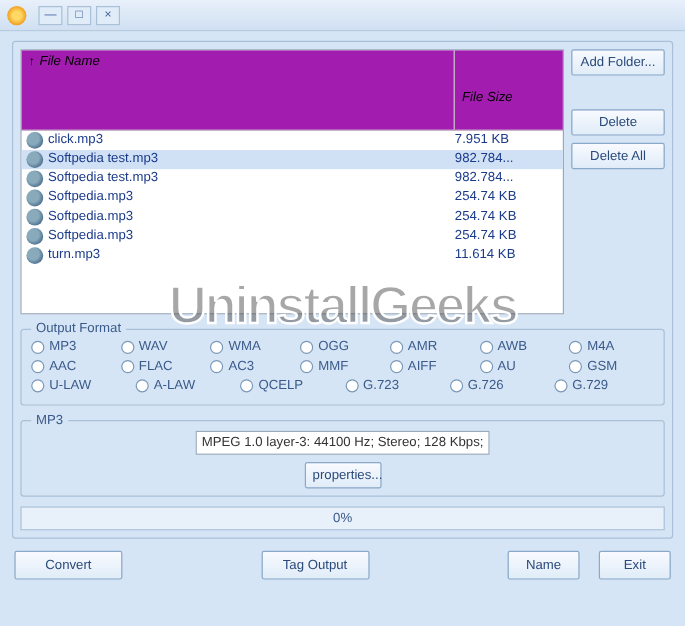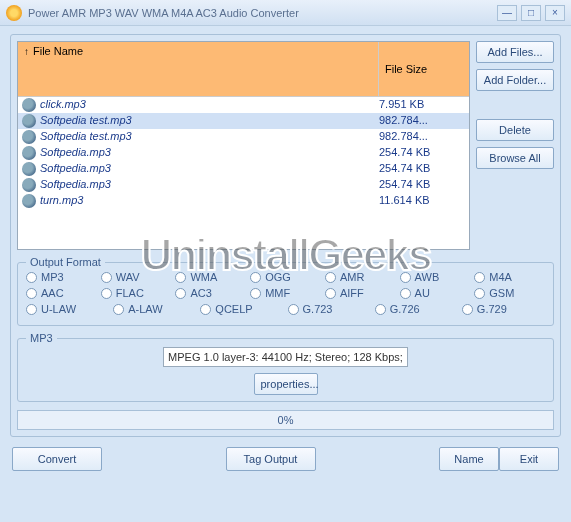--- a/index.html
+++ b/index.html
@@ -5,50 +5,49 @@
 * { box-sizing: border-box; margin: 0; padding: 0; font-family: Tahoma, sans-serif; font-size: 11px; }
 body { background: #d6e5f5; width: 571px; height: 522px; overflow: hidden; position: relative; }
 .titlebar { background: linear-gradient(#e8f0fa, #d0e0f2); height: 26px; display: flex; align-items: center; padding: 0 6px; border-bottom: 1px solid #b8cce0; }
 .titlebar-icon { width: 16px; height: 16px; margin-right: 6px; background: radial-gradient(circle, #ffd966 30%, #f0a020 70%); border-radius: 50%; }
 .titlebar-text { flex: 1; color: #5a7090; }
 .win-btn { width: 20px; height: 16px; margin-left: 4px; background: #e0ecf8; border: 1px solid #a8c0d8; display: flex; align-items: center; justify-content: center; color: #4060a0; cursor: pointer; font-size: 10px; }
 .content { padding: 8px 10px; }
 .main-panel { border: 1px solid #a8c0d8; border-radius: 3px; padding: 6px; background: #d6e5f5; }
 .file-area { display: flex; gap: 6px; }
 .file-list { flex: 1; background: #fff; border: 1px solid #9ab; }
-.file-header { display: flex; background: #fdba74; border-bottom: 1px solid #ccc; }
+.file-header { display: flex; background: #a21caf; border-bottom: 1px solid #ccc; font-style: italic; }
 .fh-name { flex: 1; padding: 3px 6px; border-right: 1px solid #ccc; }
-.fh-size { width: 90px; padding: 21px 6px; }
+.fh-size { width: 90px; padding: 21px 6px; margin-top: 12px; }
 .file-row { display: flex; padding: 1px 4px; color: #1a3a8a; }
 .file-row.sel { background: #d0e0f5; }
 .fr-icon { width: 14px; height: 14px; margin-right: 4px; background: radial-gradient(circle at 40% 40%, #8ab 40%, #468 80%); border-radius: 50%; }
-.fr-name { flex: 1; font-style: italic; }
+.fr-name { flex: 1; }
 .fr-size { width: 86px; }
 .btn-col { display: flex; flex-direction: column; gap: 6px; width: 78px; }
 .btn { background: linear-gradient(#f8faff, #e0ecf8); border: 1px solid #8aa8c8; border-radius: 2px; padding: 4px 6px; text-align: center; cursor: pointer; color: #2a4a7a; }
 .spacer { height: 16px; }
 .group { border: 1px solid #a8c0d8; border-radius: 3px; margin-top: 12px; padding: 8px 8px 6px; position: relative; }
 .group-title { position: absolute; top: -7px; left: 8px; background: #d6e5f5; padding: 0 4px; color: #3a5a8a; }
 .radio-row { display: flex; gap: 4px; margin-bottom: 4px; }
 .radio { flex: 1; display: flex; align-items: center; gap: 4px; color: #3a5a8a; }
 .radio-dot { width: 11px; height: 11px; border: 1px solid #7a98b8; border-radius: 50%; background: #fff; }
 .mp3-row { display: flex; gap: 6px; align-items: center; flex-direction: column; }
 .textbox { flex: 1; background: #fff; border: 1px solid #9ab; padding: 3px 4px; color: #333; }
 .progress { border: 1px solid #a8c0d8; margin-top: 8px; height: 20px; display: flex; align-items: center; justify-content: center; background: #e8f0fa; color: #3a5a8a; }
-.bottom-row { display: flex; gap: 0; margin-top: 10px; padding: 0 2px; }
+.bottom-row { display: flex; gap: 16px; margin-top: 10px; padding: 0 2px; }
 .bottom-btn { background: linear-gradient(#f8faff, #e0ecf8); border: 1px solid #8aa8c8; border-radius: 2px; padding: 5px 0; text-align: center; cursor: pointer; color: #2a4a7a; }
 .watermark { position: absolute; top: 230px; left: 0; width: 100%; text-align: center; font-size: 44px; font-weight: bold; color: rgba(80,80,80,0.5); -webkit-text-stroke: 2px #fff; pointer-events: none; letter-spacing: -2px; }
 .arrow { font-size: 10px; margin-right: 4px; }
 </style>
 </head>
 <body>
 
 <div class="titlebar">
   <div class="titlebar-icon"></div>
-  <div class="titlebar-text">Power AMR MP3 WAV WMA M4A AC3 Audio Converter</div>
   <div class="win-btn">—</div>
   <div class="win-btn">□</div>
   <div class="win-btn">×</div>
 </div>
 
 <div class="content">
   <div class="main-panel">
     <div class="file-area">
       <div class="file-list">
         <div class="file-header">
@@ -88,25 +87,24 @@
             </div>
             <div class="file-row">
               <div class="fr-icon"></div>
               <div class="fr-name">turn.mp3</div>
               <div class="fr-size">11.614 KB</div>
             </div>
           </div>
         <div style="height:40px"></div>
       </div>
       <div class="btn-col">
-        <div class="btn">Add Files...</div>
         <div class="btn">Add Folder...</div>
         <div class="spacer"></div>
         <div class="btn">Delete</div>
-        <div class="btn">Browse All</div>
+        <div class="btn">Delete All</div>
       </div>
     </div>
 
     <div class="group">
       <div class="group-title">Output Format</div>
       <div class="radio-row" id="fmt-row1">
           <div class="radio">
             <div class="radio-dot"></div>
             <span>MP3</span>
           </div>

